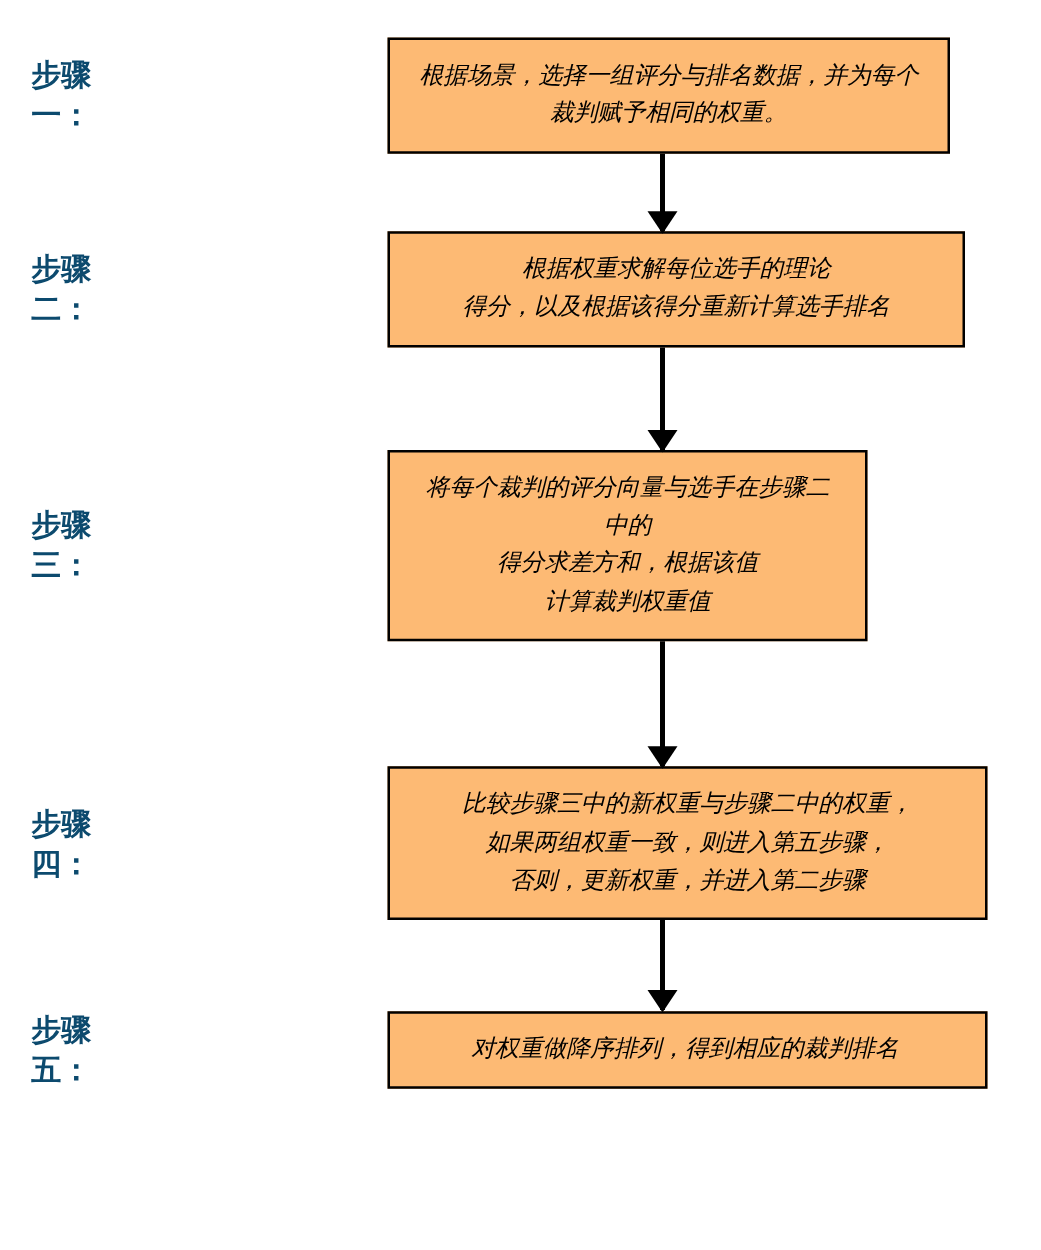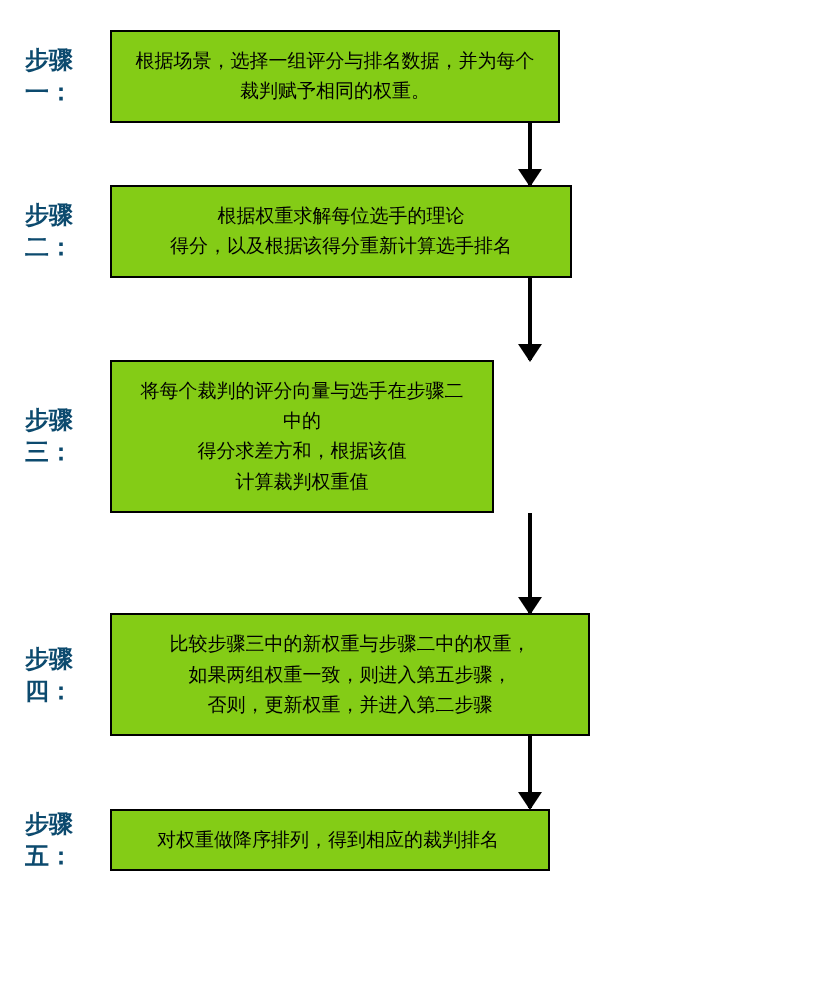--- a/index.html
+++ b/index.html
@@ -18,33 +18,35 @@
     }
     .step-label {
       width: 90px;
       font-size: 24px;
       color: #0c4a6e;
       flex-shrink: 0;
       padding-left: 5px;
       font-weight: bold;
     }
     .step-box {
-      background: #84cc16;
+      background: #fdba74;
       border: 2px solid #000;
       padding: 14px 20px;
       text-align: center;
       font-size: 19px;
       line-height: 1.6;
       color: #000;
+      margin-left: 200px;
+      font-style: italic;
     }
     .box-1 { width: 450px; }
     .box-2 { width: 462px; }
     .box-3 { width: 384px; }
     .box-4 { width: 480px; }
-    .box-5 { width: 440px; padding-left: 16px; }
+    .box-5 { width: 480px; padding-left: 16px; }
     .arrow-container {
       display: flex;
       justify-content: center;
       margin-left: 290px;
       width: 480px;
     }
     .arrow {
       position: relative;
       width: 4px;
       background: #000;

